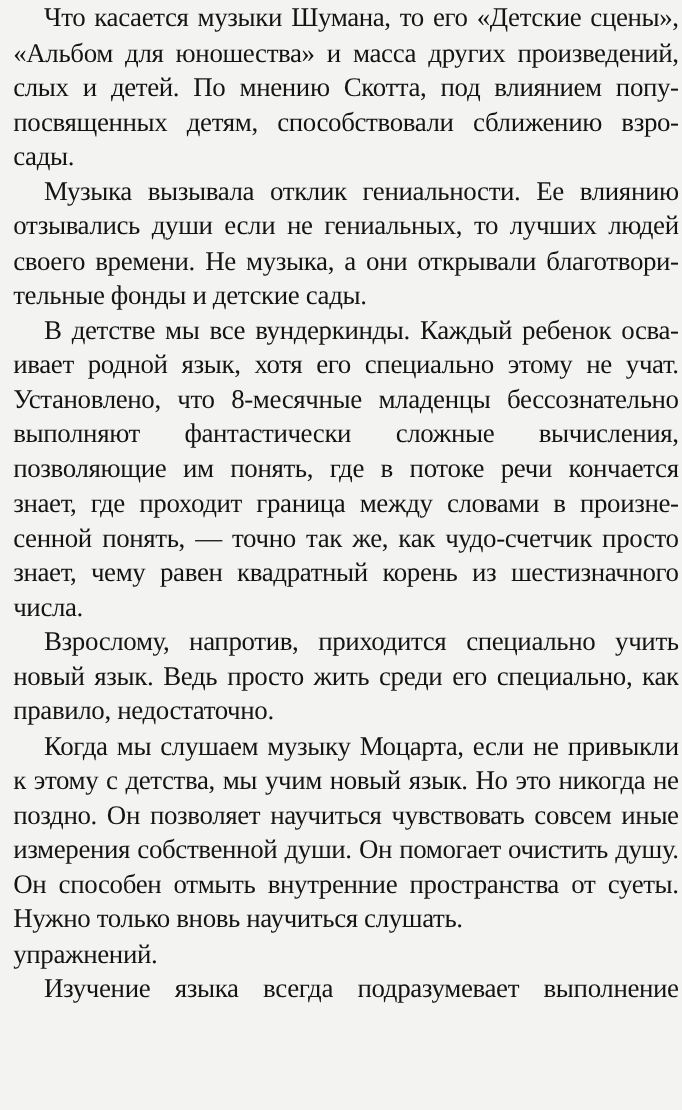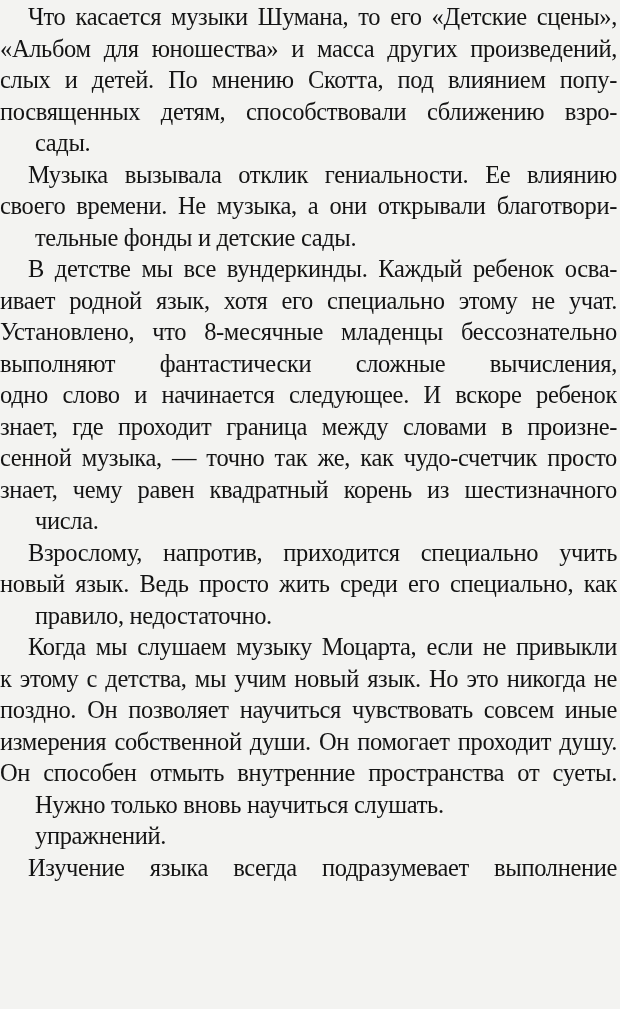--- a/index.html
+++ b/index.html
@@ -4,21 +4,21 @@
 <style>
   html, body {
     margin: 0;
     padding: 0;
   }
   .page {
     position: relative;
     width: 620px;
     height: 1009px;
     box-sizing: border-box;
-    padding: 1px 3px 0 0;
+    padding: 1px 3px 0 12px;
     overflow: hidden;
     font-family: "Liberation Serif", "DejaVu Serif", serif;
   }
   .para {
     margin: 0;
     padding: 0;
   }
   .line {
     height: 31.53px;
     line-height: 31.53px;
@@ -27,61 +27,61 @@
     white-space: normal;
     text-align: justify;
     text-align-last: justify;
     overflow: hidden;
   }
   .line.first {
     text-indent: 28px;
   }
   .line.last {
     text-align-last: left;
-    margin-left: 35px;
   }
 </style>
 </head>
 <body>
 
 <div class="page" style="background: rgb(243, 243, 241); color: rgb(20, 20, 20);">
   <div>
       <div class="para">
         <div class="line first">Что касается музыки Шумана, то его «Детские сцены»,</div>
         <div class="line">«Альбом для юношества» и масса других произведений,</div>
         <div class="line">слых и детей. По мнению Скотта, под влиянием попу-</div>
         <div class="line">посвященных детям, способствовали сближению взро-</div>
         <div class="line last">сады.</div>
       </div>
       <div class="para">
         <div class="line first">Музыка вызывала отклик гениальности. Ее влиянию</div>
+        <div class="line">отзывались души если не гениальных, то лучших людей</div>
         <div class="line">своего времени. Не музыка, а они открывали благотвори-</div>
         <div class="line last">тельные фонды и детские сады.</div>
       </div>
       <div class="para">
         <div class="line first">В детстве мы все вундеркинды. Каждый ребенок осва-</div>
         <div class="line">ивает родной язык, хотя его специально этому не учат.</div>
         <div class="line">Установлено, что 8-месячные младенцы бессознательно</div>
         <div class="line">выполняют фантастически сложные вычисления,</div>
-        <div class="line">одно слово и начинается следующее. И вскоре ребенок</div>
+        <div class="line">позволяющие им понять, где в потоке речи кончается</div>
         <div class="line">знает, где проходит граница между словами в произне-</div>
-        <div class="line">сенной музыка, — точно так же, как чудо-счетчик просто</div>
+        <div class="line">сенной понять, — точно так же, как чудо-счетчик просто</div>
         <div class="line">знает, чему равен квадратный корень из шестизначного</div>
         <div class="line last">числа.</div>
       </div>
       <div class="para">
         <div class="line first">Взрослому, напротив, приходится специально учить</div>
         <div class="line">новый язык. Ведь просто жить среди его специально, как</div>
         <div class="line last">правило, недостаточно.</div>
       </div>
       <div class="para">
         <div class="line first">Когда мы слушаем музыку Моцарта, если не привыкли</div>
         <div class="line">к этому с детства, мы учим новый язык. Но это никогда не</div>
         <div class="line">поздно. Он позволяет научиться чувствовать совсем иные</div>
-        <div class="line">измерения собственной души. Он помогает проходит душу.</div>
+        <div class="line">измерения собственной души. Он помогает очистить душу.</div>
         <div class="line">Он способен отмыть внутренние пространства от суеты.</div>
         <div class="line last">Нужно только вновь научиться слушать.</div>
       </div>
       <div class="para">
         <div class="line last">упражнений.</div>
         <div class="line first">Изучение языка всегда подразумевает выполнение</div>
       </div>
     </div>
 </div>
 

